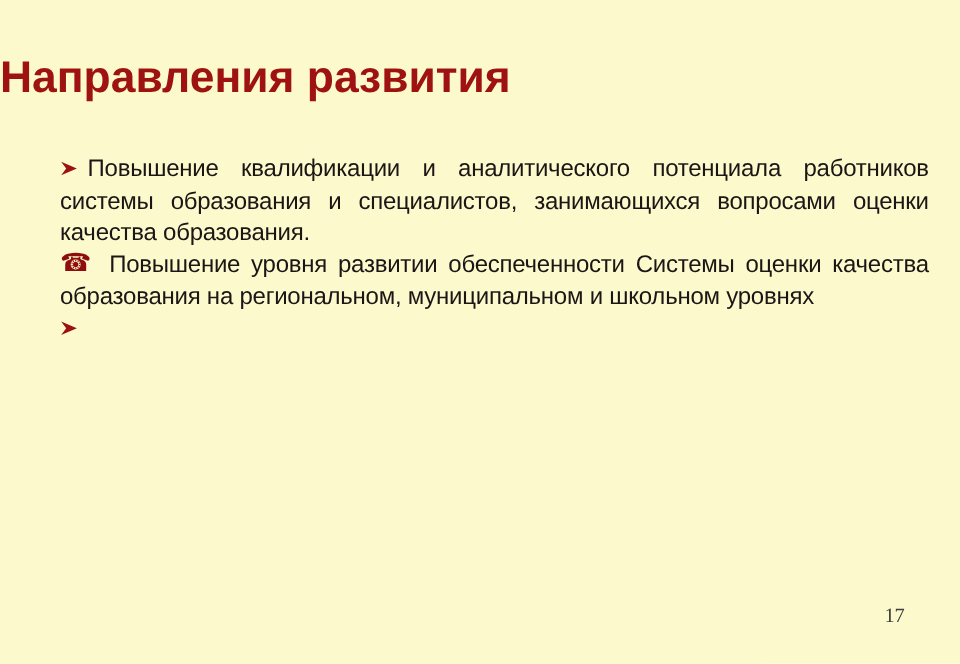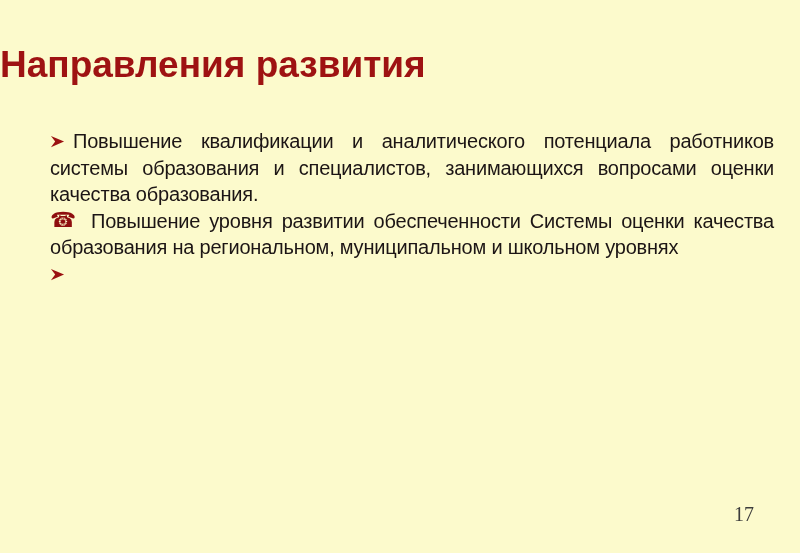--- a/index.html
+++ b/index.html
@@ -61,21 +61,21 @@
     font-family: "DejaVu Sans", sans-serif;
     font-size: 21px;
     line-height: 1;
     vertical-align: 1px;
   }
   .pagenum {
     position: absolute;
     top: 503px;
     right: 46px;
     font-family: "Liberation Serif", serif;
-    font-size: 20px;
+    font-size: 17px;
     color: #3C3C3C;
     margin-left: 44px;
   }
 </style>
 </head>
 <body>
 
 <div class="slide">
 
   <h1 class="title">Направления развития</h1>

